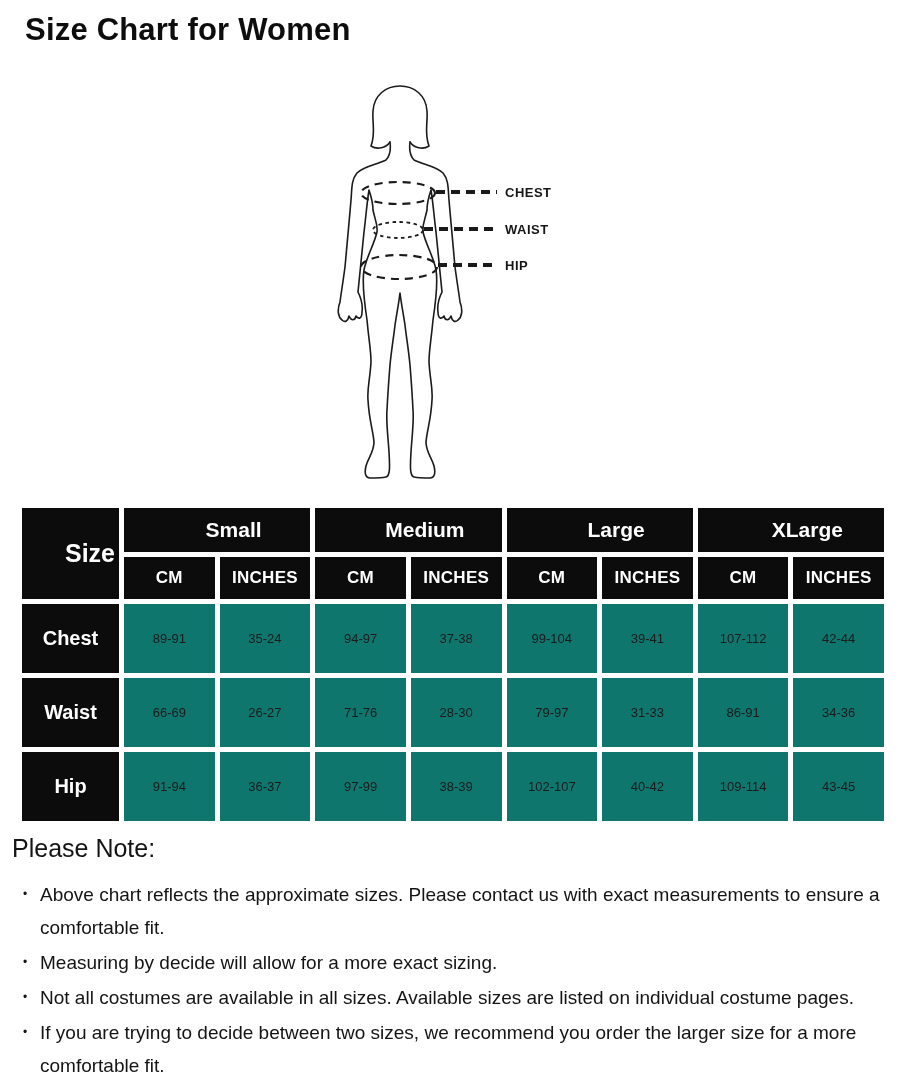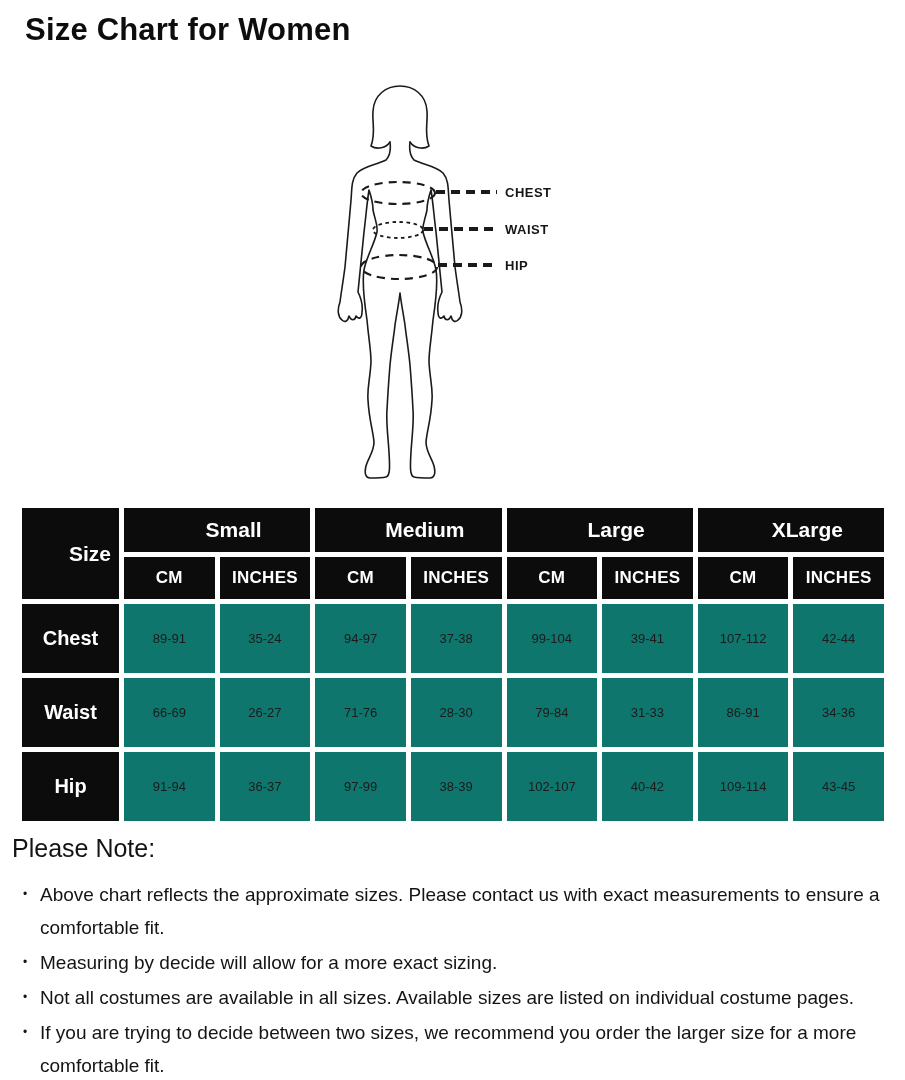--- a/index.html
+++ b/index.html
@@ -29,21 +29,21 @@
   .size-table {
     position: absolute; left: 22px; top: 508px; width: 862px;
     display: grid;
     grid-template-columns: 97px repeat(8, 1fr);
     grid-template-rows: 44px 42px 69px 69px 69px;
     gap: 5px;
     background: #ffffff;
   }
   .cell { display: flex; align-items: center; justify-content: center; text-align: center; }
   .head { background: #0c0c0c; color: #ffffff; font-weight: bold; }
-  .corner { grid-row: 1 / span 2; grid-column: 1; font-size: 21px; padding-left: 39px; }
+  .corner { grid-row: 1 / span 2; grid-column: 1; font-size: 25px; padding-left: 39px; }
   .group { grid-column: span 2; font-size: 21px; padding-left: 33px; }
   .unit { font-size: 17px; letter-spacing: 0.3px; }
   .rowlabel { font-size: 20px; }
   .data { background: #0f766e; color: #1b1b1b; font-size: 13px; }
 
   .notes { position: absolute; left: 12px; top: 834px; width: 878px; }
   .notes-heading { font-size: 25px; color: #141414; margin-bottom: 15px; }
   .note-item {
     position: relative; padding-left: 28px;
     font-size: 19px; line-height: 33px; color: #141414;
@@ -108,21 +108,21 @@
     <div class="cell data">99-104</div>
     <div class="cell data">39-41</div>
     <div class="cell data">107-112</div>
     <div class="cell data">42-44</div>
 
     <div class="cell head rowlabel">Waist</div>
     <div class="cell data">66-69</div>
     <div class="cell data">26-27</div>
     <div class="cell data">71-76</div>
     <div class="cell data">28-30</div>
-    <div class="cell data">79-84</div>
+    <div class="cell data">79-97</div>
     <div class="cell data">31-33</div>
     <div class="cell data">86-91</div>
     <div class="cell data">34-36</div>
 
     <div class="cell head rowlabel">Hip</div>
     <div class="cell data">91-94</div>
     <div class="cell data">36-37</div>
     <div class="cell data">97-99</div>
     <div class="cell data">38-39</div>
     <div class="cell data">102-107</div>

